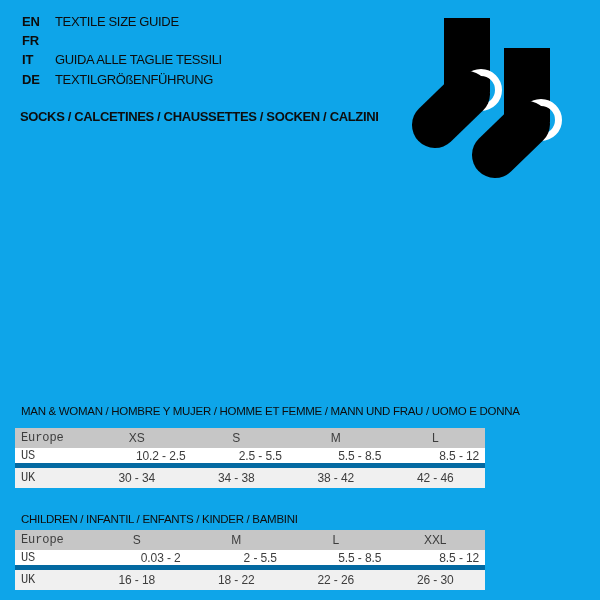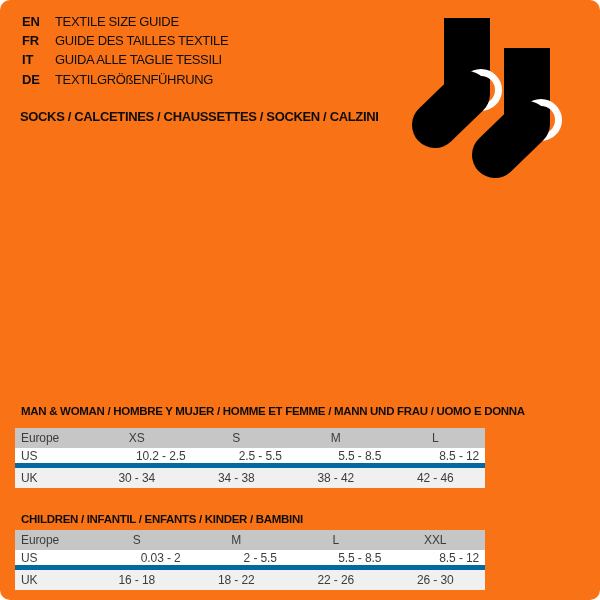--- a/index.html
+++ b/index.html
@@ -2,21 +2,21 @@
 <html style="--icon-color: #000000; --header-bg: #c6c6c6; --row-alt-bg: #f0f0f0;"><head>
 <meta charset="utf-8">
 <style>
   html,body{margin:0;padding:0;}
   body{
     width:600px;height:600px;background:#ffffff;
     font-family:"Liberation Sans", sans-serif;
     position:relative;overflow:hidden;
     -webkit-font-smoothing:antialiased;
   }
-  .page{position:absolute;inset:0;background:#f97316;border-radius:10px;}
+  .page{position:absolute;inset:0;background:#0ea5e9;}
 
   
   .lang-block{position:absolute;top:12px;left:22px;}
   .lang-row{display:flex;height:19.2px;align-items:center;}
   .lang-code{
     width:33px;font-weight:bold;font-size:13px;color:#0d0d0d;
     letter-spacing:-0.2px;flex:0 0 33px;
   }
   .lang-label{
     font-weight:normal;font-size:13px;color:#0d0d0d;
@@ -29,56 +29,55 @@
     font-weight:bold;font-size:13px;color:#0d0d0d;
     letter-spacing:-0.35px;white-space:nowrap;
   }
 
   
   .socks{position:absolute;top:8px;left:405px;width:160px;height:175px;color:var(--icon-color,#000);}
 
   
   .tbl-title{
     position:absolute;left:21px;
-    font-weight:bold;font-size:11.5px;color:#0d0d0d;
+    font-weight:normal;font-size:11.5px;color:#0d0d0d;
     letter-spacing:-0.3px;white-space:nowrap;line-height:15px;
   }
   .t1-title{top:404px;}
   .t2-title{top:512px;}
 
   .size-table{position:absolute;left:15px;width:470px;}
   .t1-grid{top:428px;}
   .t2-grid{top:530px;}
 
   .trow{
     display:grid;grid-template-columns:72px repeat(4,1fr);
     height:20px;align-items:center;box-sizing:border-box;
   }
   .thead{background:var(--header-bg,#c6c6c6);}
   .trow.us{background:#ffffff;border-bottom:5px solid #0369a1;gap:48px;}
   .trow.alt{background:var(--row-alt-bg,#f0f0f0);}
   .cell{
     font-size:12px;color:#3d3d3d;text-align:center;
     letter-spacing:-0.1px;white-space:nowrap;
   }
-  .cell.first{text-align:left;padding-left:6px;}
+  .cell.first{text-align:left;padding-left:6px;font-family:Liberation Mono, monospace;}
 </style>
 </head>
 <body>
 
 <div class="page">
 
   <div class="lang-block">
     <div class="lang-row">
       <span class="lang-code">EN</span>
       <span class="lang-label">TEXTILE SIZE GUIDE</span>
     </div>
     <div class="lang-row">
       <span class="lang-code">FR</span>
-      <span class="lang-label">GUIDE DES TAILLES TEXTILE</span>
     </div>
     <div class="lang-row">
       <span class="lang-code">IT</span>
       <span class="lang-label">GUIDA ALLE TAGLIE TESSILI</span>
     </div>
     <div class="lang-row">
       <span class="lang-code">DE</span>
       <span class="lang-label">TEXTILGRÖßENFÜHRUNG</span>
     </div>
   </div>

